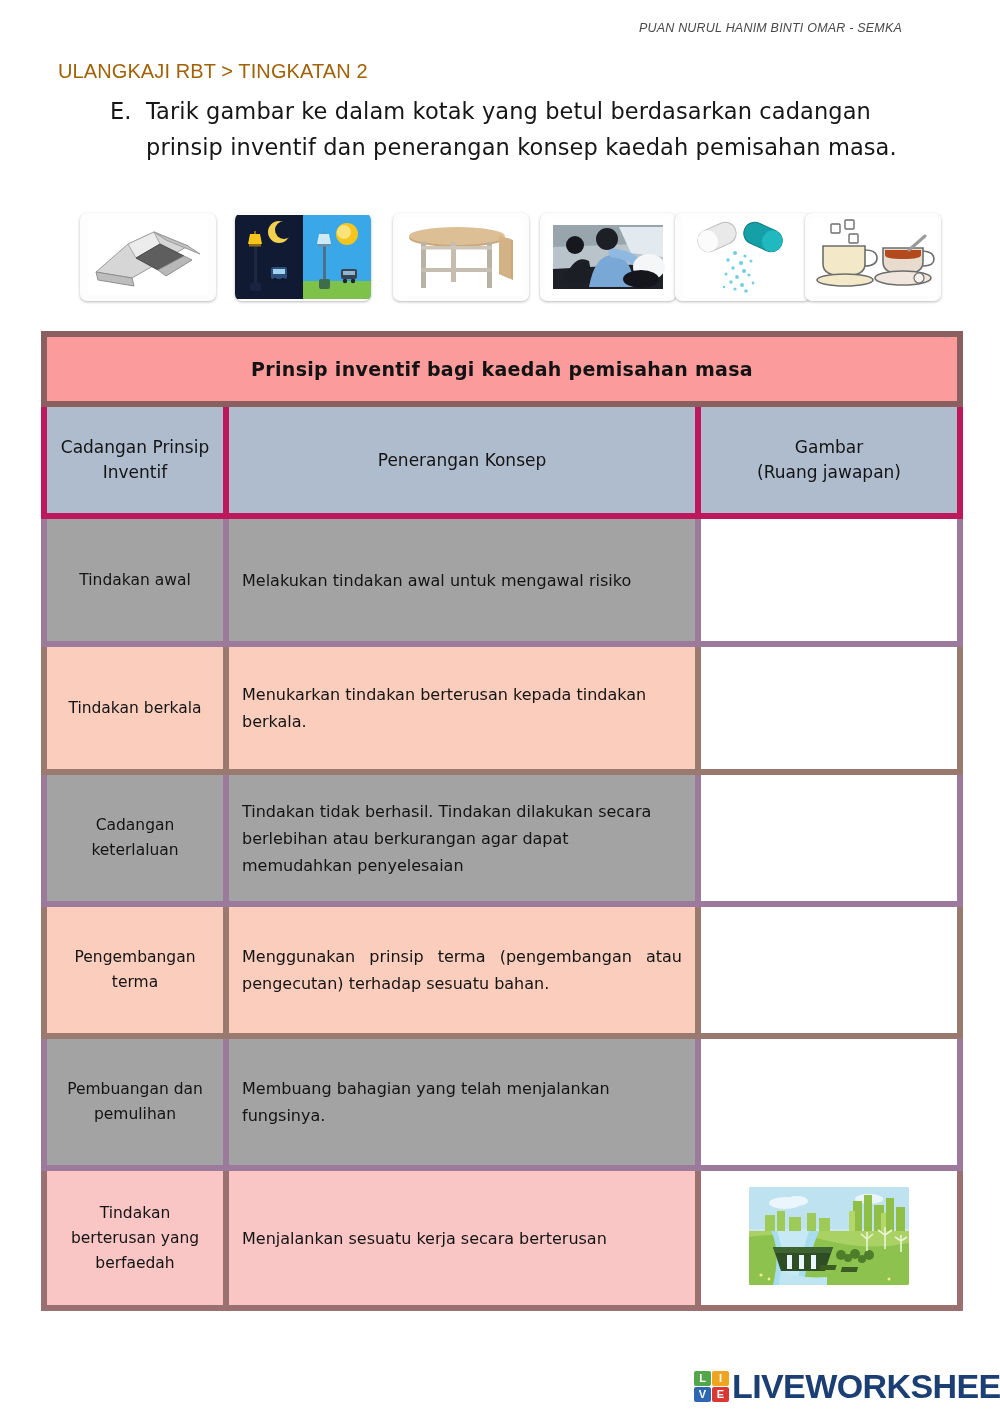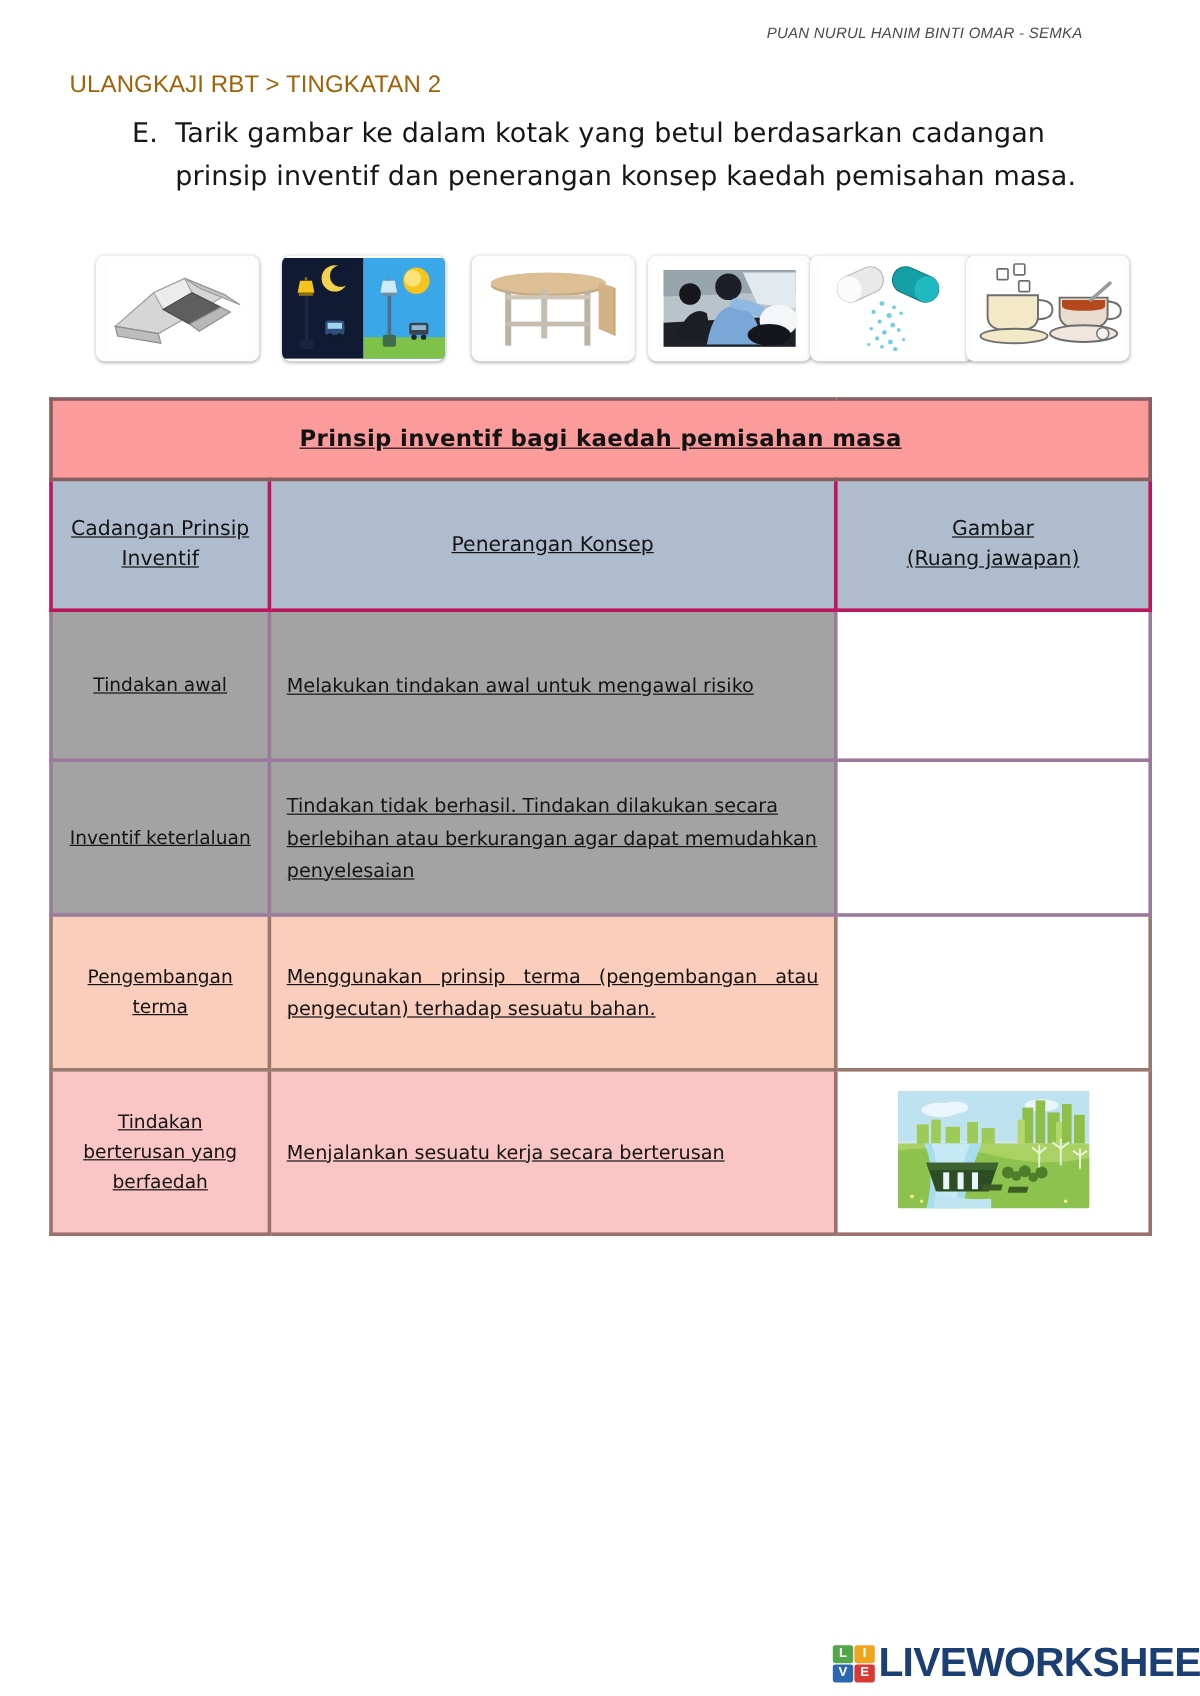--- a/index.html
+++ b/index.html
@@ -94,24 +94,23 @@
   
   .wk-table {
     position: absolute;
     top: 331px;
     left: 41px;
     width: 918px;
     border-collapse: collapse;
     table-layout: fixed;
   }
   .wk-table td, .wk-table th {
-    border: 3px solid #be185d;
+    border: 6px solid #be185d;
     padding: 13px;
     vertical-align: middle;
-    text-decoration: underline;
   }
   .title-row td {
     background: #fb9b9b;
     text-align: center;
     height: 38px;
     font-family: "DejaVu Sans", sans-serif;
     font-weight: bold;
     font-size: 19px;
     letter-spacing: 0.3px;
     color: #131313;
@@ -432,33 +431,43 @@
       </th>
     </tr>
 
 
     <tr class="tone-pink r2">
       <td class="cell-principle">Tindakan awal</td>
       <td class="cell-concept">Melakukan tindakan awal untuk mengawal risiko</td>
       <td class="cell-answer"></td>
     </tr>
 
+    <tr class="tone-peach r3">
+      <td class="cell-principle">Tindakan berkala</td>
+      <td class="cell-concept">Menukarkan tindakan berterusan kepada tindakan berkala.</td>
+      <td class="cell-answer"></td>
+    </tr>
 
     <tr class="tone-pink r4">
-      <td class="cell-principle">Inventif keterlaluan</td>
+      <td class="cell-principle">Cadangan keterlaluan</td>
       <td class="cell-concept">Tindakan tidak berhasil. Tindakan dilakukan secara berlebihan atau berkurangan agar dapat memudahkan penyelesaian</td>
       <td class="cell-answer"></td>
     </tr>
 
     <tr class="tone-peach r5">
       <td class="cell-principle">Pengembangan terma</td>
       <td class="cell-concept justify">Menggunakan prinsip terma (pengembangan atau pengecutan) terhadap sesuatu bahan.</td>
       <td class="cell-answer"></td>
     </tr>
 
+    <tr class="tone-pink r6">
+      <td class="cell-principle">Pembuangan dan pemulihan</td>
+      <td class="cell-concept">Membuang bahagian yang telah menjalankan fungsinya.</td>
+      <td class="cell-answer"></td>
+    </tr>
 
     <tr class="tone-rose r7">
       <td class="cell-principle">Tindakan berterusan yang berfaedah</td>
       <td class="cell-concept">Menjalankan sesuatu kerja secara berterusan</td>
       <td class="cell-answer">
         <span class="answer-img">
           <svg width="160" height="98" viewBox="0 0 160 98">
             <rect width="160" height="98" fill="#cfe7f2"></rect>
 
             <rect width="160" height="42" fill="#bfe2f0"></rect>

